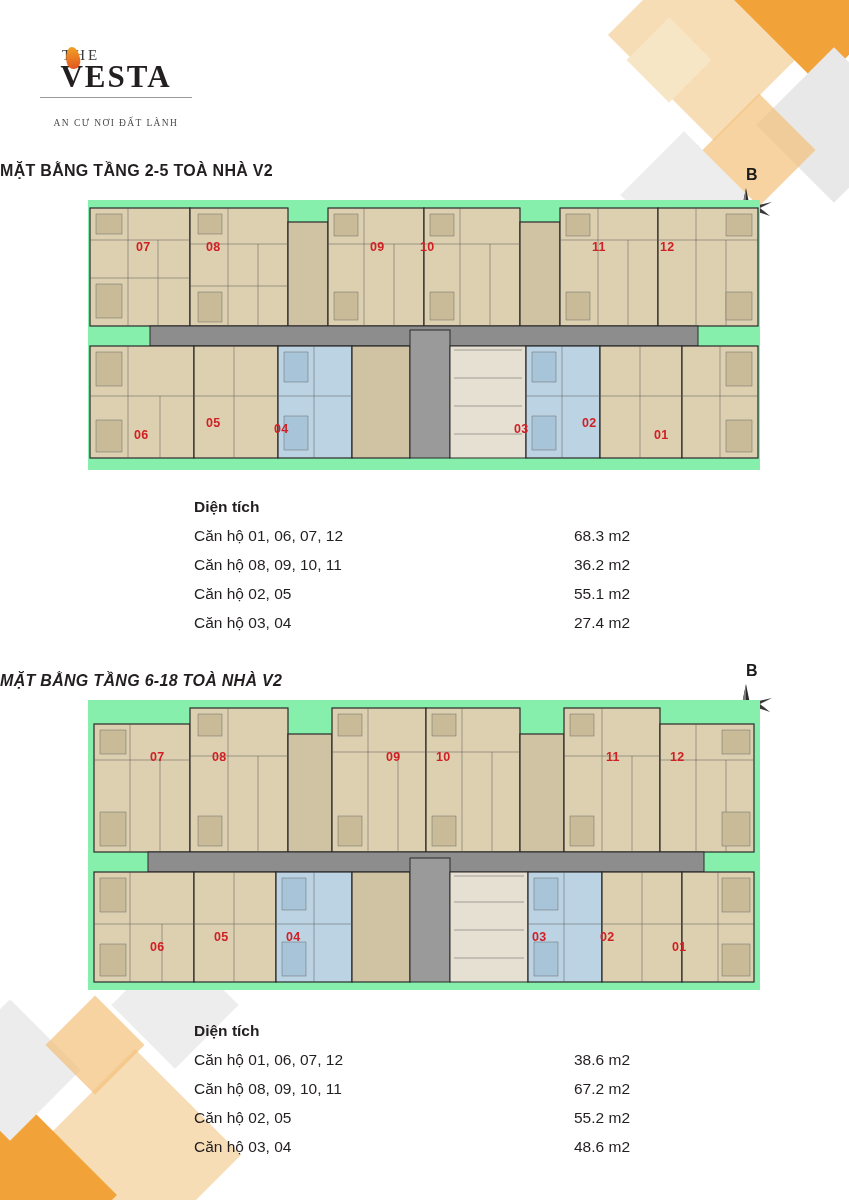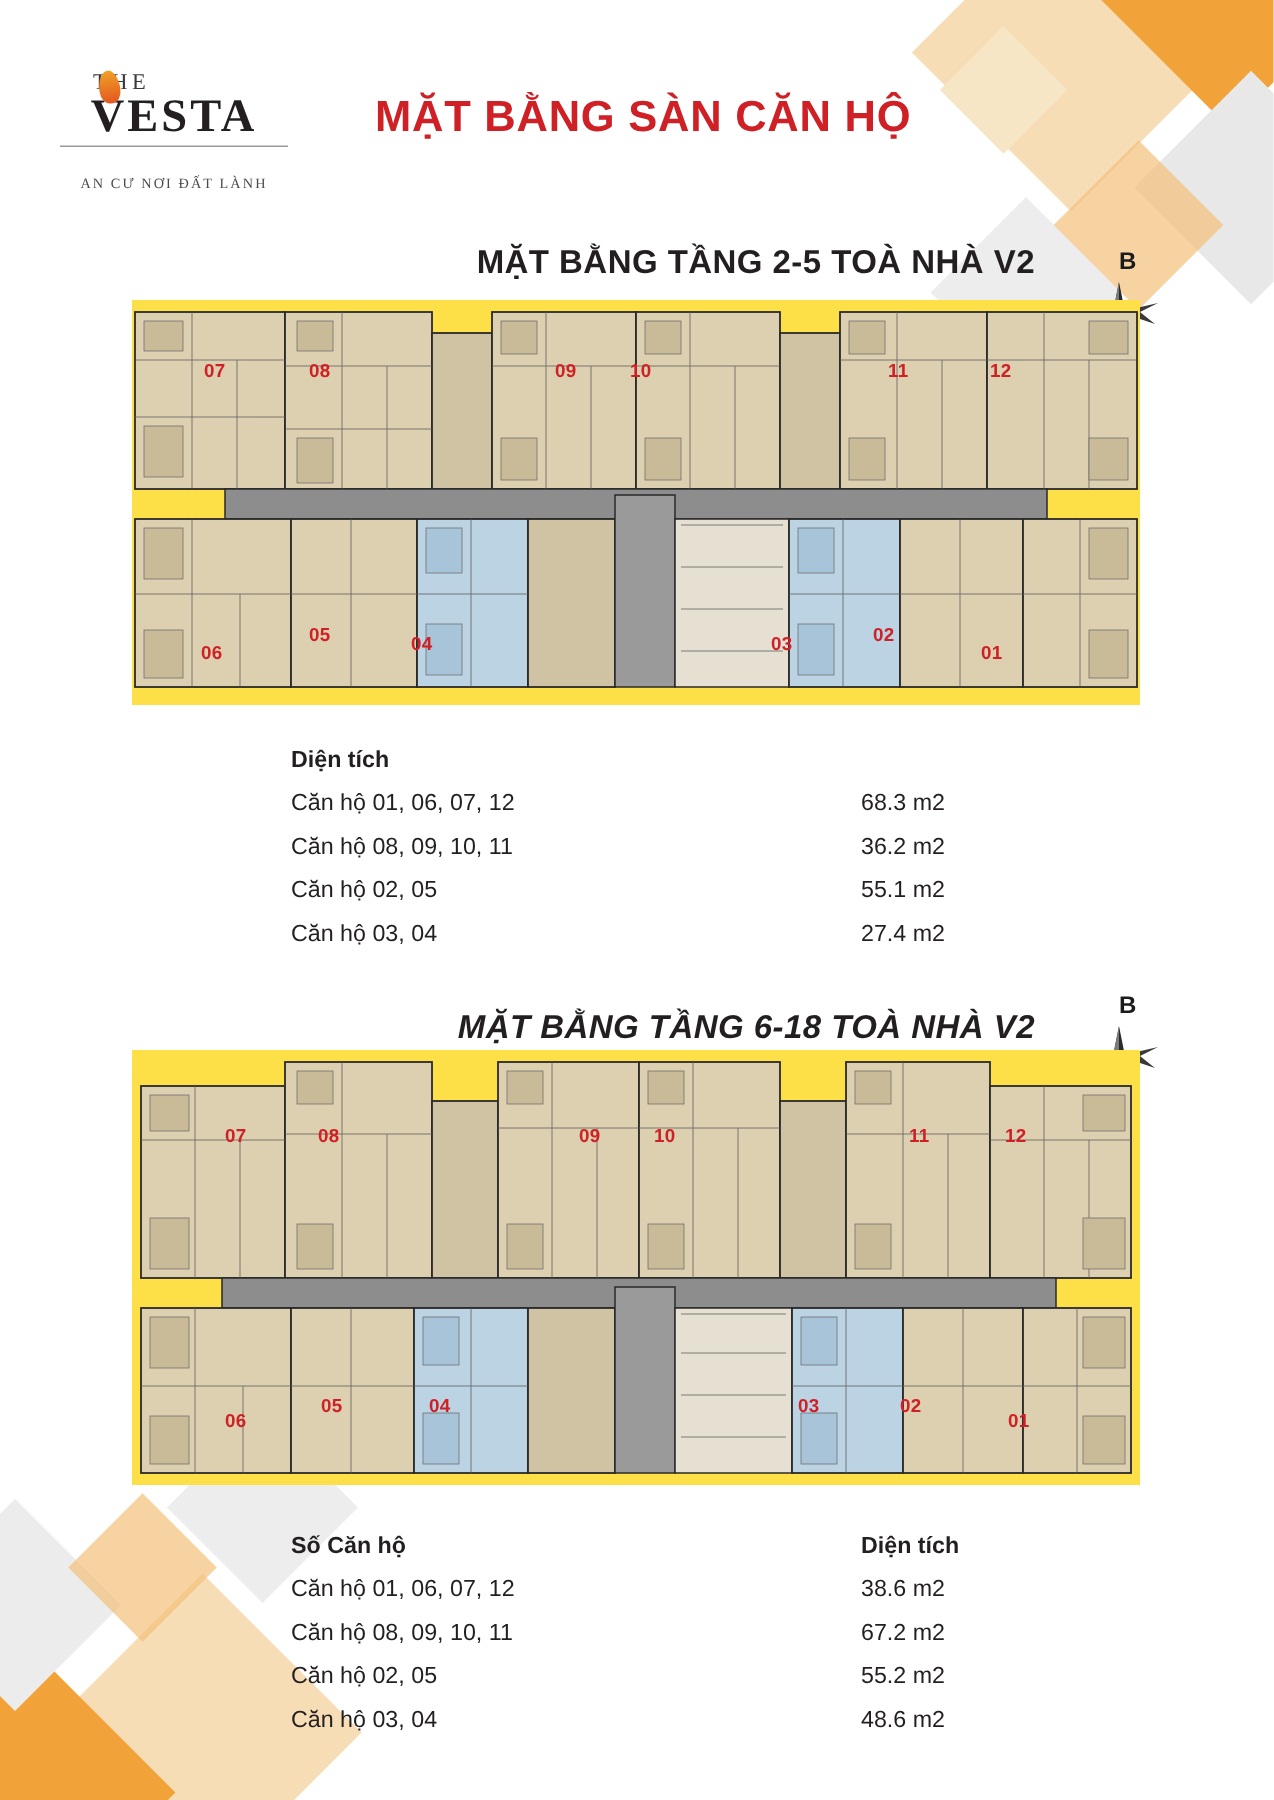--- a/index.html
+++ b/index.html
@@ -56,37 +56,37 @@
     font-size:9.5px;letter-spacing:1.4px;color:#4a4a4a;margin-top:20px;
   }
   .main-title{
     position:absolute;left:250px;top:36px;width:420px;
     font-size:29px;font-weight:700;color:#cf2026;letter-spacing:.5px;
     font-family:"Liberation Sans", sans-serif;
   }
 
   
   .section-title{
-    position:absolute;width:690px;text-align:right;
-    font-size:22px;font-weight:700;color:#231f20;letter-spacing:.3px;
+    position:absolute;width:690px;text-align:left;
+    font-size:16px;font-weight:700;color:#231f20;letter-spacing:.3px;
   }
   #title1{top:162px;}
   #title2{top:672px;font-style:italic;}
 
   
   .compass{position:absolute;width:60px;height:70px;}
   #compass1{left:716px;top:166px;}
   #compass2{left:716px;top:662px;}
   .compass .b{
     position:absolute;left:30px;top:0;font-size:16px;font-weight:700;color:#1b1b1b;
   }
   .compass .needle{position:absolute;left:0;top:18px;width:56px;height:46px;}
 
   
-  .plan{position:absolute;background:#fde047;}
+  .plan{position:absolute;background:#86efac;}
   #plan1{left:88px;top:200px;width:672px;height:270px;}
   #plan2{left:88px;top:700px;width:672px;height:290px;}
 
   .unit-badge{
     position:absolute;color:#cf2026;font-weight:700;font-size:12.5px;
     letter-spacing:.2px;
   }
 
   
   .legend{position:absolute;font-size:15.5px;color:#231f20;}
@@ -121,21 +121,20 @@
 <div class="header">
   <div class="logo">
     <div class="the">THE</div>
     <div class="vesta">
       <span class="flame"></span>
       <span>VESTA</span>
     </div>
     <div class="rule"></div>
     <div class="tag">AN CƯ NƠI ĐẤT LÀNH</div>
   </div>
-  <div class="main-title">MẶT BẰNG SÀN CĂN HỘ</div>
 </div>
 
 <div class="section-title" id="title1">MẶT BẰNG TẦNG 2-5 TOÀ NHÀ V2</div>
 
 <div class="compass" id="compass1">
   <div class="b">B</div>
   <svg class="needle" viewBox="0 0 56 46">
     <polygon points="30,4 34,24 30,44 26,24" fill="#2b2b2b"></polygon>
     <polygon points="30,4 30,24 26,24" fill="#7a7a7a"></polygon>
     <polygon points="4,20 30,24 4,30 14,24" fill="#3a3a3a"></polygon>
@@ -352,21 +351,20 @@
   <div class="unit-badge" style="left:62px;top:240px;">06</div>
   <div class="unit-badge" style="left:126px;top:230px;">05</div>
   <div class="unit-badge" style="left:198px;top:230px;">04</div>
   <div class="unit-badge" style="left:444px;top:230px;">03</div>
   <div class="unit-badge" style="left:512px;top:230px;">02</div>
   <div class="unit-badge" style="left:584px;top:240px;">01</div>
 </div>
 
 <div class="legend" id="legend2">
   <div class="row head">
-    <div class="c1">Số Căn hộ</div>
     <div class="c2">Diện tích</div>
   </div>
   <div class="row">
     <div class="c1">Căn hộ 01, 06, 07, 12</div>
     <div class="c2">38.6 m2</div>
   </div>
   <div class="row">
     <div class="c1">Căn hộ 08, 09, 10, 11</div>
     <div class="c2">67.2 m2</div>
   </div>

